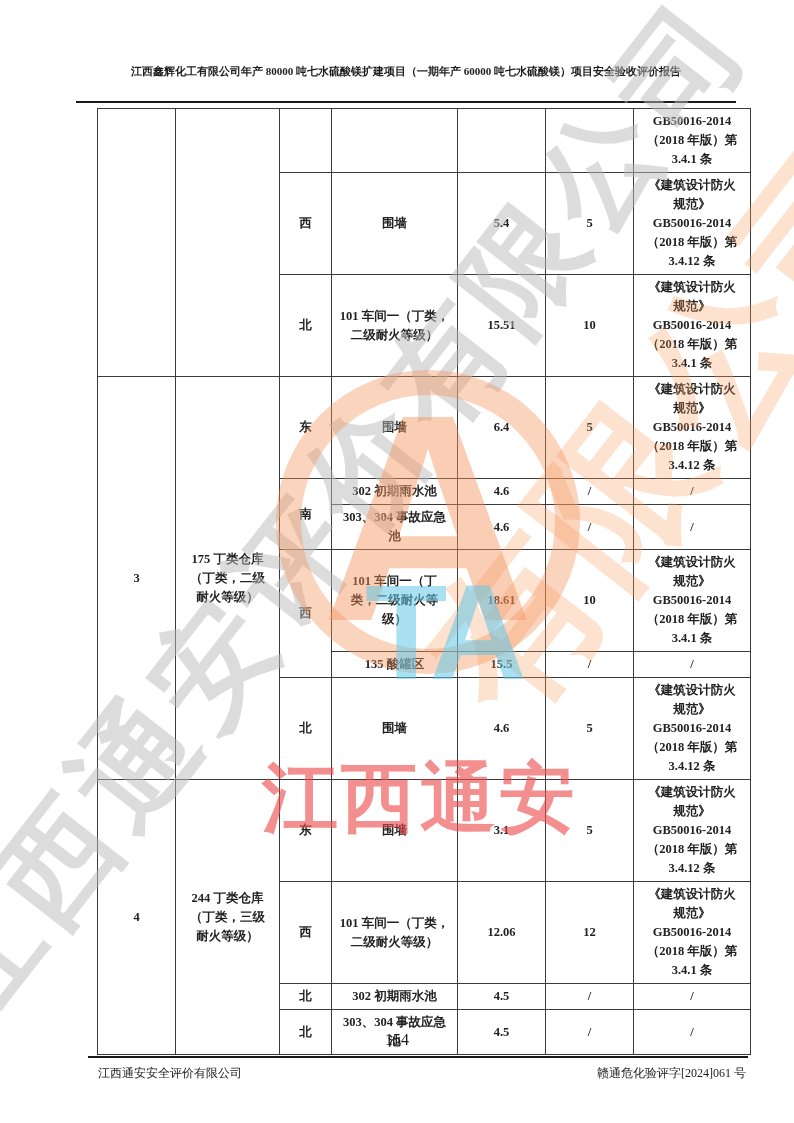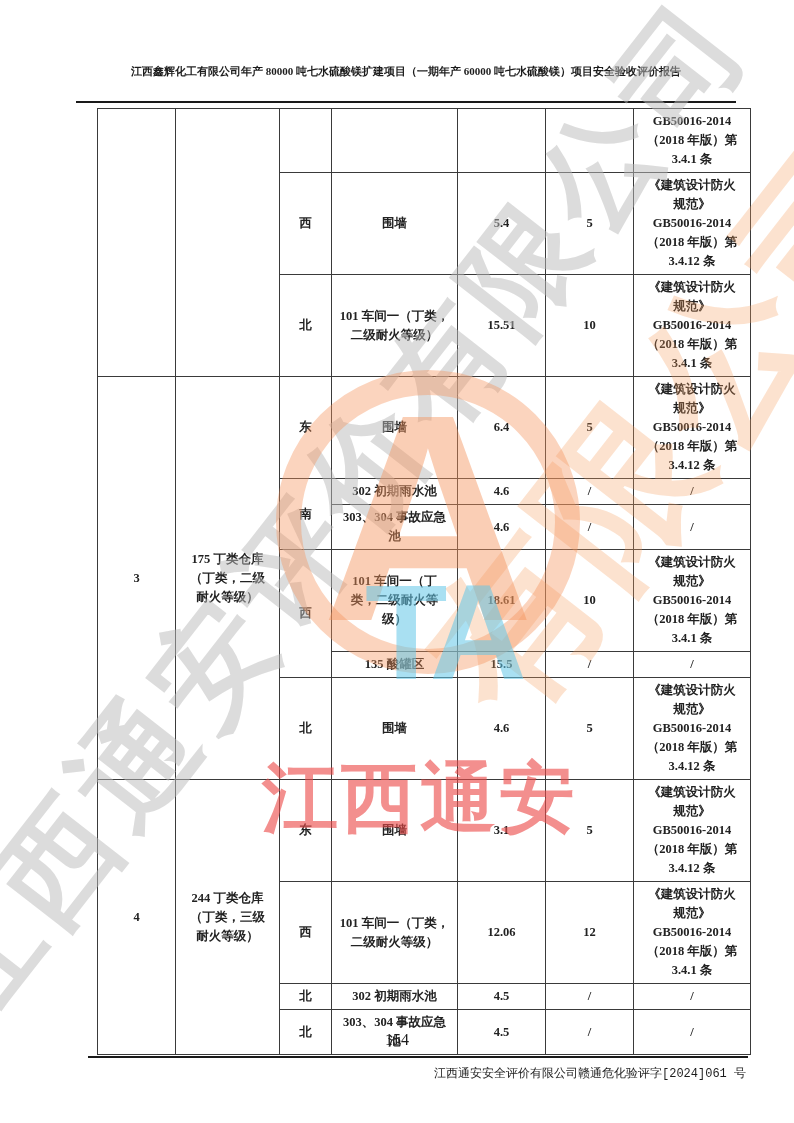--- a/index.html
+++ b/index.html
@@ -20,21 +20,21 @@
   table.spacing { border-collapse:collapse; table-layout:fixed; width:653px; }
   table.spacing td {
     border:1px solid #3a3a3a; text-align:center; vertical-align:middle;
     font-size:12.5px; line-height:19px; padding:3px 2px; white-space:pre-line;
     font-weight:bold; color:#222;
   }
   td.col-name, td.col-item { padding:3px 4px; }
   
   .page-number { position:absolute; top:1031px; left:0; width:100%; text-align:center; font-size:16px;font-family:Liberation Serif, serif; }
   .footer-rule { position:absolute; top:1056px; left:88px; width:660px; border-top:2px solid #1a1a1a; }
-  .doc-footer { position:absolute; top:1065px; left:98px; width:648px; display:flex; justify-content:flex-end; font-size:12px;font-family:Liberation Mono, monospace; }
+  .doc-footer { position:absolute; top:1065px; left:98px; width:648px; display:flex; justify-content:space-between; font-size:12px; }
   
   .wm { position:absolute; pointer-events:none; white-space:nowrap; font-weight:bold; }
   .wm-gray {
     left:-55px; top:930px; font-size:118px; letter-spacing:8px;
     color:rgba(186,186,186,0.50); transform:rotate(-52deg); transform-origin:left center;
     z-index:4;
   }
   .wm-orange-text {
     left:468px; top:580px; font-size:165px; letter-spacing:4px;
     color:rgba(244,158,96,0.30); transform:rotate(-52deg); transform-origin:left center;

